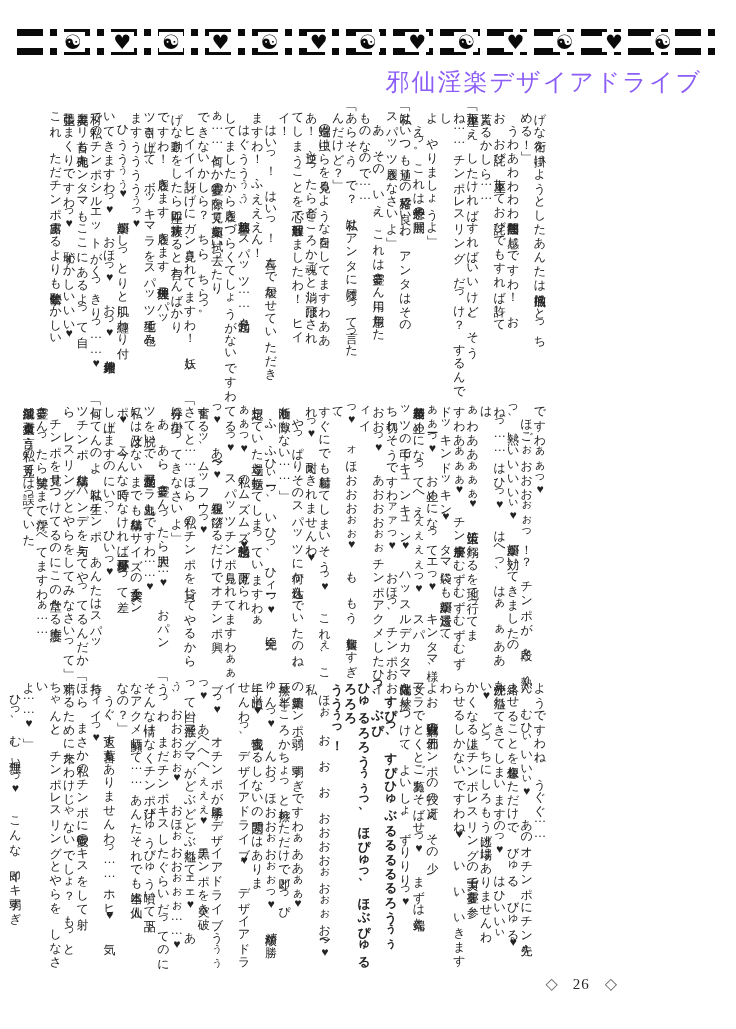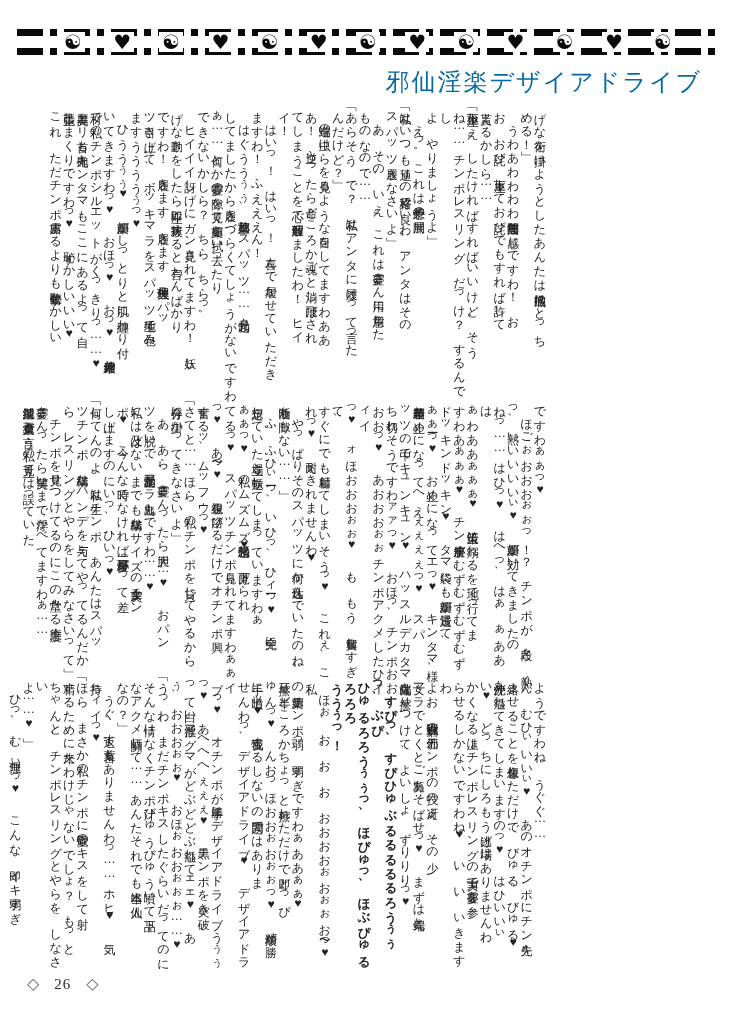--- a/index.html
+++ b/index.html
@@ -13,35 +13,35 @@
   .dashline{position:absolute;left:0;right:0;height:7px;
     background:repeating-linear-gradient(90deg,#0a0a0a 0 26px,#ffffff 26px 33px,#0a0a0a 33px 40px,#ffffff 40px 47px);}
   .dashline.top{top:3px;}
   .dashline.bottom{bottom:3px;}
   .deco-symbols{position:absolute;inset:0;display:flex;justify-content:space-between;
     align-items:center;padding:0 44px;}
   .deco-symbols span{background:#ffffff;padding:0 3px;font-size:20px;line-height:1;
     font-family:"DejaVu Sans",sans-serif;color:#0a0a0a;}
   
   .page-title{position:absolute;top:66px;right:34px;font-size:24px;letter-spacing:2px;
-    font-family:"DejaVu Sans","Liberation Sans",sans-serif;font-weight:400;color:#0369a1;
+    font-family:"DejaVu Sans","Liberation Sans",sans-serif;font-weight:400;color:#8b5cf6;
     white-space:nowrap;}
   
   .band{position:absolute;left:60px;width:486px;height:296px;
     writing-mode:vertical-rl;text-orientation:upright;
     font-size:12px;color:#222222;}
   .band-1{top:104px;}
   .band-2{top:398px;}
   .band-3{top:674px;}
   .col{line-height:13.45px;letter-spacing:0.2px;height:100%;}
   .col.sfx{font-family:"DejaVu Sans","Liberation Sans",sans-serif;
     font-weight:bold;font-size:12.5px;}
   
-  .footer{position:absolute;top:974px;left:0;width:632px;text-align:left;
-    font-size:15px;color:#2a2a2a;margin-left:12px;}
+  .footer{position:absolute;top:974px;left:0;width:632px;text-align:right;
+    font-size:15px;color:#2a2a2a;}
   .footer .diamond{color:#6a6a6a;margin:0 15px;font-size:16px;}
   .footer .pagenum{letter-spacing:1px;}
 </style>
 </head>
 <body>
 
 <div class="deco-border">
   <div class="dashline top"></div>
   <div class="dashline bottom"></div>
   <div class="deco-symbols" id="deco-symbols">

